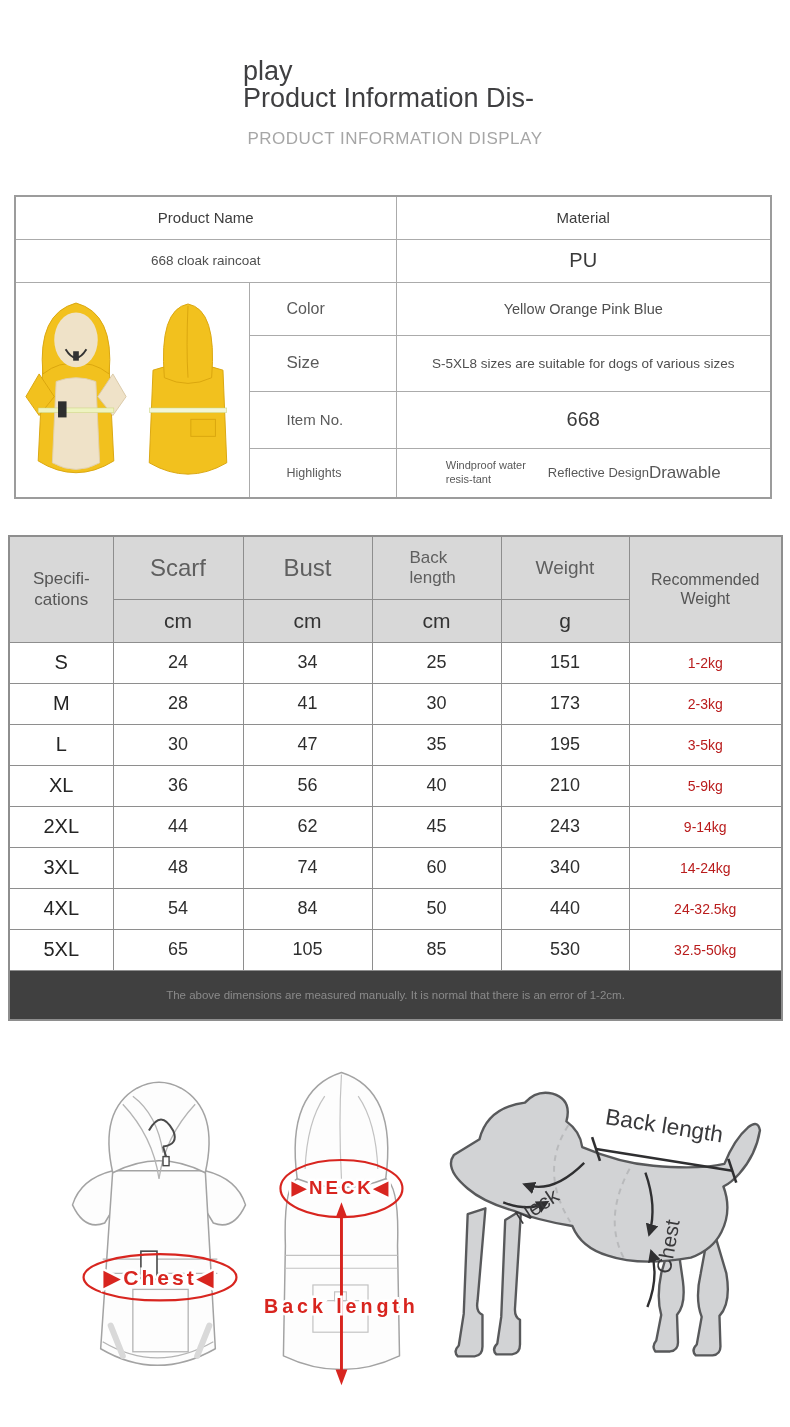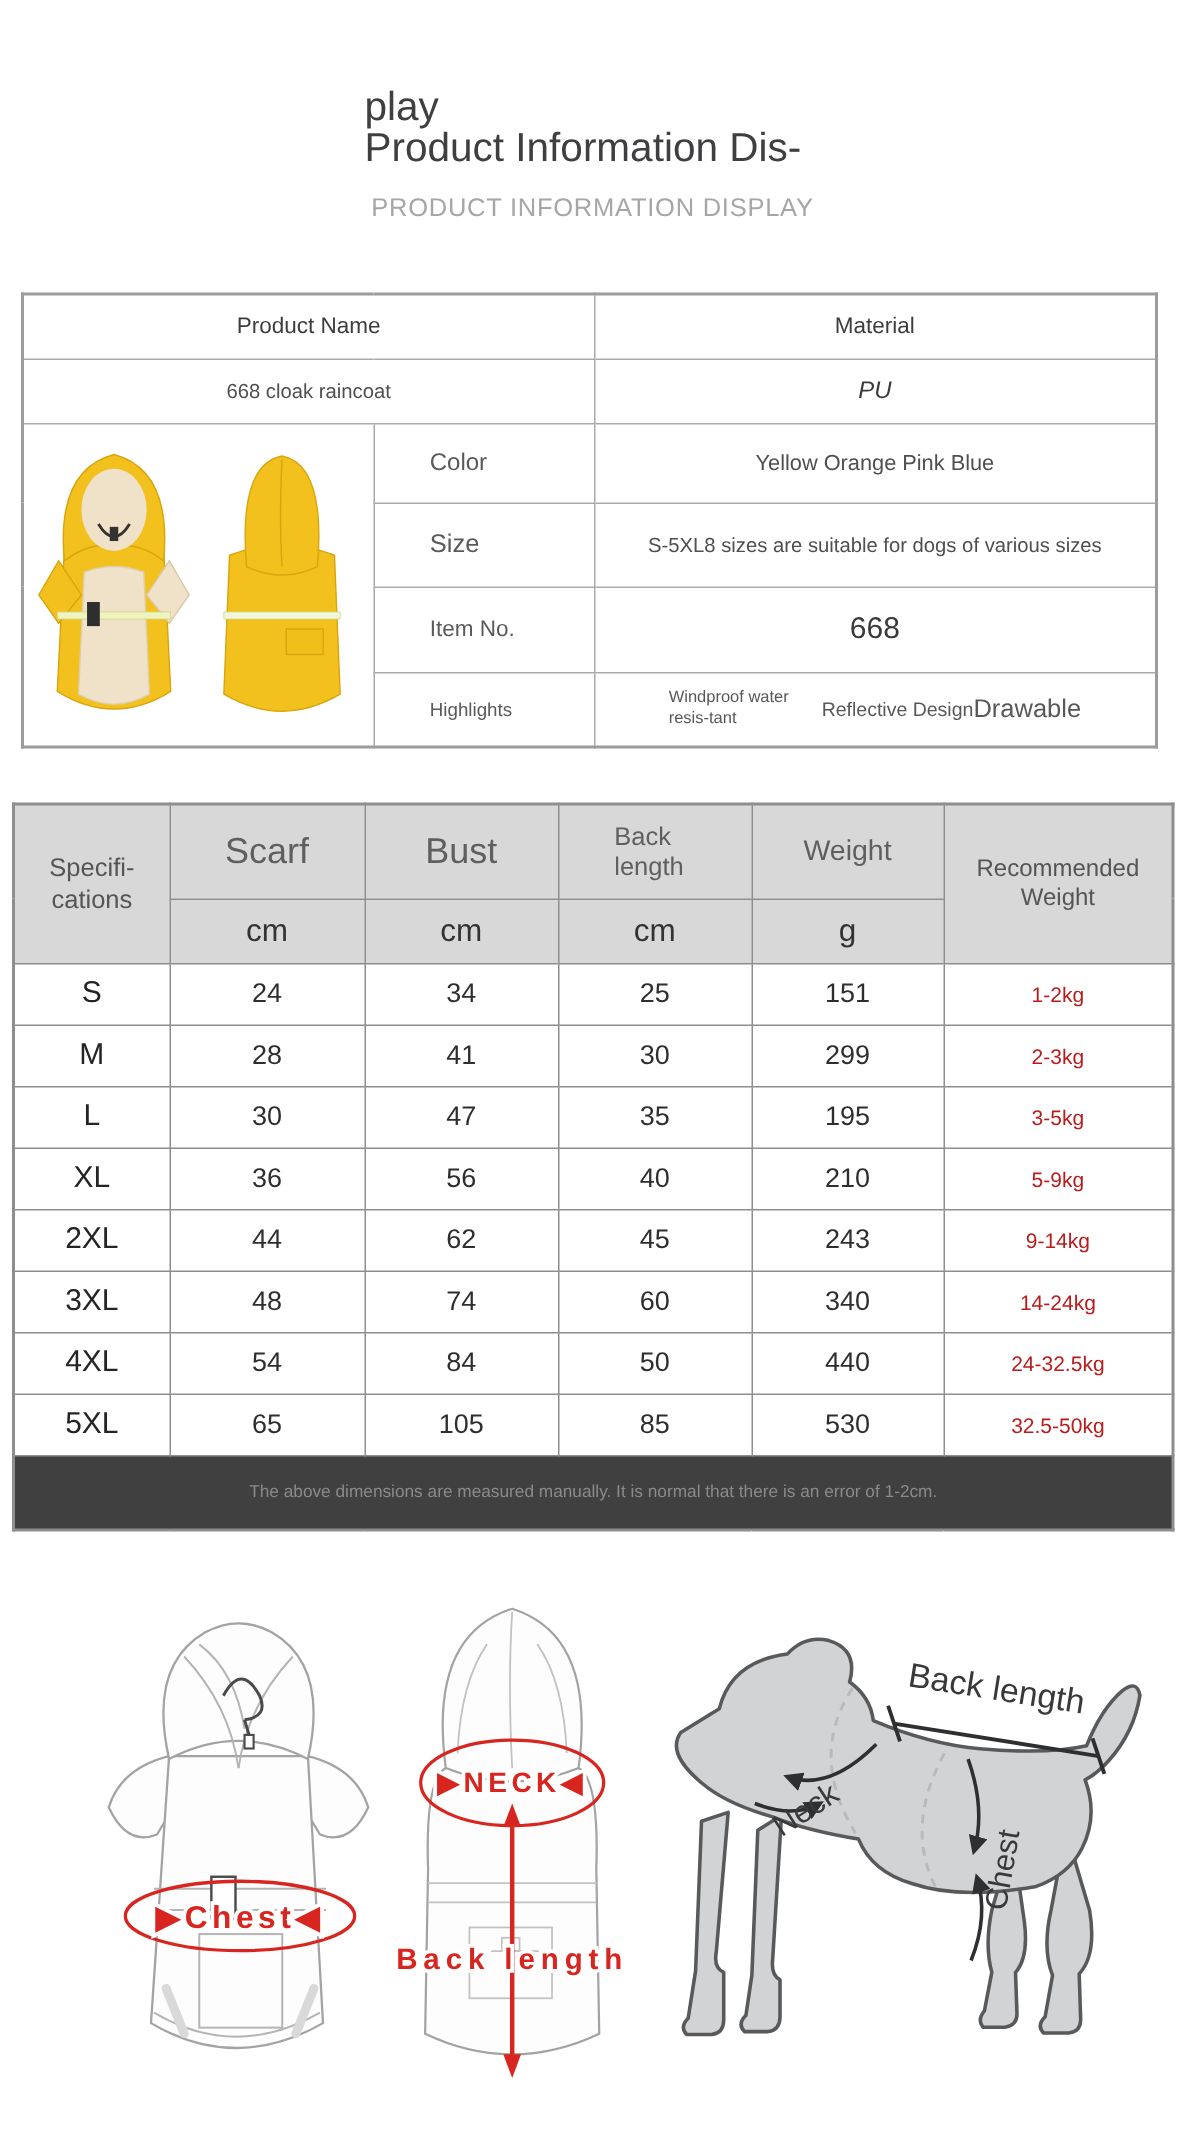--- a/index.html
+++ b/index.html
@@ -15,21 +15,21 @@
   .subtitle{
     position:absolute;left:0;top:129px;width:790px;text-align:center;
     font-size:17px;letter-spacing:.5px;color:#a6a6a6;font-weight:400;
   }
   
   table{border-collapse:collapse;table-layout:fixed;}
   .t1{position:absolute;left:14px;top:195px;width:756px;border:2px solid #9c9c9c;}
   .t1 td{border:1px solid #ababab;text-align:center;vertical-align:middle;padding:0;}
   .t1 .hdr{font-size:15px;color:#3d3d3d;}
   .t1 .pname-val{font-size:13.5px;color:#4f4f4f;}
-  .t1 .material-val{font-size:16px;color:#3a3a3a;font-style:italic;}
+  .t1 .material-val{font-size:20px;color:#3a3a3a;}
   .t1 .lab{text-align:left;padding-left:37px;color:#5a5a5a;}
   .lab-color{font-size:16px;}
   .lab-size{font-size:17px;}
   .lab-item{font-size:15px;}
   .lab-high{font-size:12.5px;}
   .val-color{font-size:14.5px;color:#4f4f4f;}
   .val-size{font-size:13.5px;color:#4f4f4f;}
   .val-item{font-size:20px;color:#3a3a3a;}
   .high-wrap{display:flex;align-items:center;justify-content:center;color:#585858;}
   .high-1{font-size:11px;width:102px;text-align:left;line-height:1.25;}
@@ -169,21 +169,21 @@
           <td class="num">34</td>
           <td class="num">25</td>
           <td class="num">151</td>
           <td class="rec">1-2kg</td>
     </tr>
     <tr style="height:41px">
       <td class="sz">M</td>
           <td class="num">28</td>
           <td class="num">41</td>
           <td class="num">30</td>
-          <td class="num">299</td>
+          <td class="num">173</td>
           <td class="rec">2-3kg</td>
     </tr>
     <tr style="height:41px">
       <td class="sz">L</td>
           <td class="num">30</td>
           <td class="num">47</td>
           <td class="num">35</td>
           <td class="num">195</td>
           <td class="rec">3-5kg</td>
     </tr>

